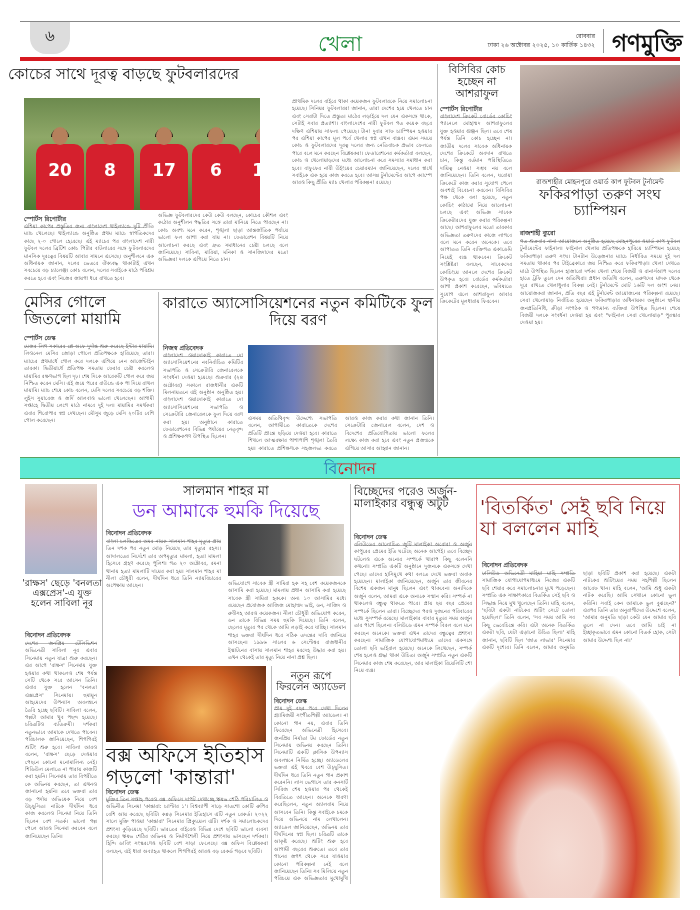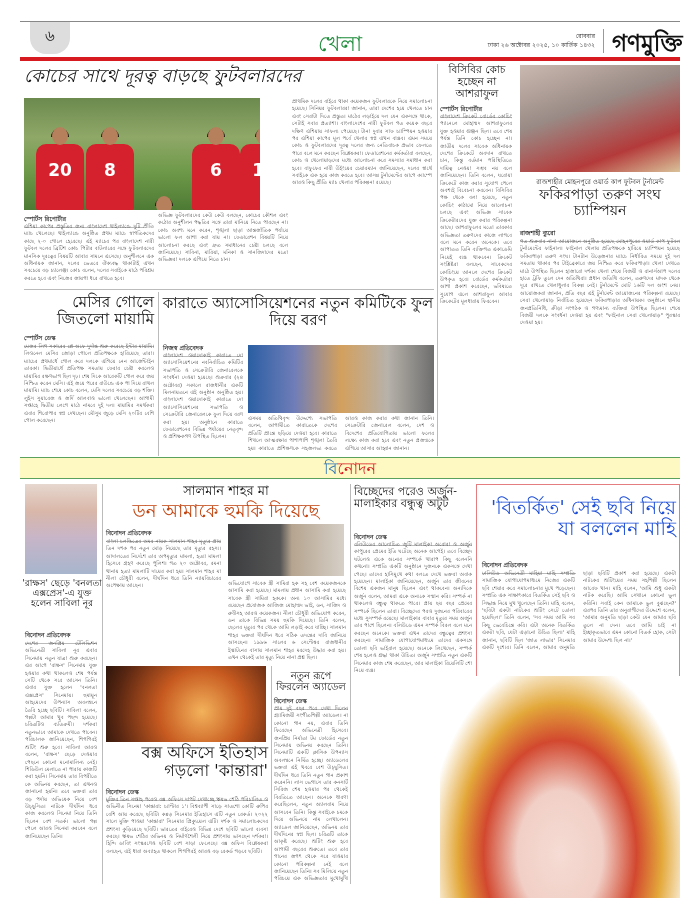--- a/index.html
+++ b/index.html
@@ -33,56 +33,57 @@
   .player .hair { width: 18px; height: 9px; border-radius: 9px 9px 0 0; background: #1e1410; margin: 0 auto; position: relative; top: 14px; }
   .player .shirt { width: 48px; height: 66px; background: #d5202d; border-radius: 10px 10px 2px 2px; margin-top: 3px;
                    color: #fff; font-weight: bold; font-size: 17px; text-align: center; padding-top: 16px; font-family: "DejaVu Sans", sans-serif; }
   .ph-trophy { background: linear-gradient(160deg, #c9b9b0 0%, #9a8a85 40%, #b43a3a 75%, #d9c29a 100%); }
   .ph-karate { background: linear-gradient(90deg, #2a5ea3 0%, #6f7db8 25%, #d3a05d 50%, #b7b2aa 75%, #6e6e6e 100%); }
   .ph-actress { background: linear-gradient(180deg, #e6d7cf 0%, #d9b7a9 30%, #c7b5c8 60%, #a7b5cd 100%); }
   .ph-salman { background: linear-gradient(90deg, #3c3d3f 0%, #555 45%, #b5a48f 55%, #d6d0c8 100%); }
   .ph-kantara { background: radial-gradient(circle at 60% 60%, #f3b25b 0%, #c75a20 40%, #5a2712 80%, #2d150b 100%); }
   .ph-mahi { background: radial-gradient(ellipse at 50% 80%, #f5dcd4 0%, #f1cfc6 25%, #d2482f 45%, #e3a83a 60%, #fff 78%); }
 
-  .bin-bar { left: 20px; top: 457px; width: 660px; height: 22px; background: #fef9c3; border-top: 1px solid #5aa15e; border-bottom: 1px solid #5aa15e; }
+  .bin-bar { left: 20px; top: 457px; width: 660px; height: 22px; background: #5eead4; border-top: 1px solid #5aa15e; border-bottom: 1px solid #5aa15e; }
   .bin-title { width: 100%; text-align: center; font-size: 16px; line-height: 21px; font-family: "DejaVu Serif", serif; }
   .bin-a { color: #2e75b6; } .bin-b { color: #d71920; }
 
   .mahi-box { left: 476px; top: 484px; width: 204px; height: 370px; border: 1px solid #e37d80; }
 </style>
 </head>
 <body>
 
 <div class="abs top-rule"></div>
 <div class="abs page-tab">৬</div>
 <div class="abs section-name">খেলা</div>
 <div class="abs dateline">
   <div>রোববার</div>
   <div>ঢাকা ২৬ অক্টোবর ২০২৫, ১০ কার্তিক ১৪৩২</div>
 </div>
 <div class="abs date-sep"></div>
 <div class="abs masthead">গণমুক্তি</div>
 <div class="abs red-rule"></div>
 
-<div class="abs headline" style="left:24px; top:66px; width:410px; font-size:18px;font-style:italic;">কোচের সাথে দূরত্ব বাড়ছে ফুটবলারদের</div>
+<div class="abs headline" style="left:8px; top:66px; width:410px; font-size:15px;">কোচের সাথে দূরত্ব বাড়ছে ফুটবলারদের</div>
 
 <div class="abs photo ph-team" style="left:24px; top:98px; width:236px; height:112px;">
   <div class="player" style="left:12px;">
       <div class="hair"></div>
       <div class="head"></div>
       <div class="shirt">20</div>
     </div>
   <div class="player" style="left:62px;">
       <div class="hair"></div>
       <div class="head"></div>
       <div class="shirt">8</div>
     </div>
   <div class="player" style="left:116px;">
       <div class="hair"></div>
       <div class="head"></div>
+      <div class="shirt">17</div>
     </div>
   <div class="player" style="left:168px;">
       <div class="hair"></div>
       <div class="head"></div>
       <div class="shirt">6</div>
     </div>
   <div class="player" style="left:216px;">
       <div class="hair"></div>
       <div class="head"></div>
       <div class="shirt">10</div>
@@ -99,21 +100,21 @@
 <div class="abs byline" style="left:440px; top:104px; width:72px;">স্পোর্টস রিপোর্টার</div>
 <div class="abs body-text" style="left:440px; top:113px; width:72px; height:342px;">বাংলাদেশ ক্রিকেট বোর্ডের কোচিং প্যানেলে মোহাম্মদ আশরাফুলের যুক্ত হওয়ার গুঞ্জন ছিল। তবে শেষ পর্যন্ত তিনি কোচ হচ্ছেন না। জাতীয় দলের সাবেক অধিনায়ক দেশের ক্রিকেটে অবদান রাখতে চান, কিন্তু বর্তমান পরিস্থিতিতে দায়িত্ব নেওয়া সম্ভব নয় বলে জানিয়েছেন। তিনি বলেন, ঘরোয়া ক্রিকেটে কাজ করার সুযোগ পেলে অবশ্যই বিবেচনা করবেন। বিসিবির পক্ষ থেকে বলা হয়েছে, নতুন কোচিং কাঠামো নিয়ে আলোচনা চলছে এবং অভিজ্ঞ সাবেক ক্রিকেটারদের যুক্ত করার পরিকল্পনা আছে। আশরাফুলের মতো তারকার অভিজ্ঞতা তরুণদের কাজে লাগবে বলে মনে করেন অনেকে। তবে আপাতত তিনি ব্যক্তিগত একাডেমি নিয়েই ব্যস্ত থাকবেন। ক্রিকেট সংশ্লিষ্টরা বলছেন, সাবেকদের কোচিংয়ে আনলে দেশের ক্রিকেট উপকৃত হবে। বোর্ডের কর্মকর্তারা আশা প্রকাশ করেছেন, ভবিষ্যতে সুযোগ এলে আশরাফুল আবার ক্রিকেটের মূলধারায় ফিরবেন।</div>
 
 <div class="abs photo ph-trophy" style="left:520px; top:65px; width:160px; height:107px;"></div>
 <div class="abs" style="left:520px; top:176px; width:160px; font-size:6.6px; text-align:center; color:#222; font-family:'DejaVu Serif',serif;">রাজশাহীর মোহনপুরে ওয়ার্ড কাপ ফুটবল টুর্নামেন্ট</div>
 <div class="abs headline" style="left:520px; top:187px; width:160px; font-size:14px; text-align:center;">ফকিরপাড়া তরুণ সংঘ চ্যাম্পিয়ন</div>
 <div class="abs byline" style="left:520px; top:228px; width:160px;">রাজশাহী ব্যুরো</div>
 <div class="abs body-text" style="left:520px; top:238px; width:160px; height:216px;">গত শুক্রবার নানা আয়োজনে অনুষ্ঠিত হয়েছে মোহনপুরের ওয়ার্ড কাপ ফুটবল টুর্নামেন্টের ফাইনাল। ফাইনাল খেলায় প্রতিপক্ষকে হারিয়ে চ্যাম্পিয়ন হয়েছে ফকিরপাড়া তরুণ সংঘ। টানটান উত্তেজনার ম্যাচে নির্ধারিত সময়ে দুই দল সমতায় থাকার পর টাইব্রেকারে জয় নিশ্চিত করে ফকিরপাড়া। খেলা দেখতে মাঠে উপস্থিত ছিলেন হাজারো দর্শক। খেলা শেষে বিজয়ী ও রানার্সআপ দলের হাতে ট্রফি তুলে দেন অতিথিরা। প্রধান অতিথি বলেন, তরুণদের মাদক থেকে দূরে রাখতে খেলাধুলার বিকল্প নেই। টুর্নামেন্টে মোট ১৬টি দল অংশ নেয়। আয়োজকরা জানান, প্রতি বছর এই টুর্নামেন্ট আয়োজনের পরিকল্পনা রয়েছে। সেরা খেলোয়াড় নির্বাচিত হয়েছেন ফকিরপাড়ার অধিনায়ক। অনুষ্ঠানে স্থানীয় জনপ্রতিনিধি, ক্রীড়া সংগঠক ও গণ্যমান্য ব্যক্তিরা উপস্থিত ছিলেন। শেষে বিজয়ী দলকে সংবর্ধনা দেওয়া হয় এবং "ফাইনাল সেরা খেলোয়াড়" পুরস্কার দেওয়া হয়।</div>
 
 <div class="abs hrule" style="left:24px; top:289px; width:410px;"></div>
-<div class="abs headline" style="left:24px; top:294px; width:130px; font-size:15.5px; text-align:right;">মেসির গোলে জিতলো মায়ামি</div>
+<div class="abs headline" style="left:24px; top:294px; width:130px; font-size:15.5px; text-align:left;">মেসির গোলে জিতলো মায়ামি</div>
 <div class="abs byline" style="left:24px; top:333px; width:130px;">স্পোর্টস ডেস্ক</div>
 <div class="abs body-text" style="left:24px; top:343px; width:130px; height:112px;">মেজর লিগ সকারের প্লে-অফে দুর্দান্ত শুরু করেছে ইন্টার মায়ামি। লিওনেল মেসির জোড়া গোলে প্রতিপক্ষকে হারিয়েছে তারা। ম্যাচের প্রথমার্ধে গোল করে দলকে এগিয়ে নেন আর্জেন্টাইন তারকা। দ্বিতীয়ার্ধে প্রতিপক্ষ সমতায় ফেরার চেষ্টা করলেও মায়ামির রক্ষণভাগ ছিল দৃঢ়। শেষ দিকে আরেকটি গোল করে জয় নিশ্চিত করেন মেসি। এই জয়ে পরের রাউন্ডে এক পা দিয়ে রাখল মায়ামি। ম্যাচ শেষে কোচ বলেন, মেসি দলের সবচেয়ে বড় শক্তি। লুইস সুয়ারেজ ও জর্দি আলবাও ভালো খেলেছেন। আগামী সপ্তাহে দ্বিতীয় লেগে মাঠে নামবে দুই দল। মায়ামির সমর্থকরা এবার শিরোপার স্বপ্ন দেখছেন। মৌসুম জুড়ে মেসি ২০টির বেশি গোল করেছেন।</div>
 
 <div class="abs vrule" style="left:158px; top:292px; height:164px;"></div>
 <div class="abs headline" style="left:162px; top:295px; width:272px; font-size:15px; text-align:center;">কারাতে অ্যাসোসিয়েশনের নতুন কমিটিকে ফুল দিয়ে বরণ</div>
 <div class="abs byline" style="left:163px; top:343px; width:80px;">নিজস্ব প্রতিবেদক</div>
 <div class="abs body-text" style="left:163px; top:352px; width:80px; height:104px;">বাংলাদেশ ওয়াদোকাই কারাতে দো অ্যাসোসিয়েশনের নবনির্বাচিত কমিটির সভাপতি ও সেক্রেটারি জেনারেলকে সংবর্ধনা দেওয়া হয়েছে। শুক্রবার (২৪ অক্টোবর) সকালে রাজধানীর একটি মিলনায়তনে এই অনুষ্ঠান অনুষ্ঠিত হয়। বাংলাদেশ ওয়াদোকাই কারাতে দো অ্যাসোসিয়েশনের সভাপতি ও সেক্রেটারি জেনারেলকে ফুল দিয়ে বরণ করা হয়। অনুষ্ঠানে কারাতে ফেডারেশনের বিভিন্ন পর্যায়ের নেতৃবৃন্দ ও প্রশিক্ষকগণ উপস্থিত ছিলেন।</div>
 <div class="abs photo ph-karate" style="left:248px; top:345px; width:186px; height:68px;"></div>
 <div class="abs body-text cols2" style="left:248px; top:415px; width:186px; height:41px;">এসময় অতিথিবৃন্দ উদ্দেশ্যে সভাপতি বলেন, আগামীতে কারাতেকে দেশের প্রতিটি প্রান্তে ছড়িয়ে দেওয়া হবে। কারাতে শিখলে আত্মরক্ষার পাশাপাশি শৃঙ্খলা তৈরি হয়। কারাতে প্রশিক্ষণকে সহজলভ্য করতে আরও কাজ করার কথা জানান তিনি। সেক্রেটারি জেনারেল বলেন, দেশ ও বিদেশের প্রতিযোগিতায় ভালো ফলের লক্ষ্যে কাজ করা হবে এবং নতুন প্রজন্মকে এগিয়ে আসার আহ্বান জানান।</div>
 
@@ -121,38 +122,38 @@
   <div class="bin-title"><span class="bin-a">বি</span><span class="bin-b">নোদন</span></div>
 </div>
 
 <div class="abs photo ph-actress" style="left:25px; top:484px; width:72px; height:90px;"></div>
 <div class="abs headline" style="left:22px; top:578px; width:80px; font-size:9px; text-align:center;">'রাক্ষস' ছেড়ে 'বনলতা এক্সপ্রেস'-এ যুক্ত হলেন সাবিলা নূর</div>
 <div class="abs byline" style="left:25px; top:630px; width:72px;">বিনোদন প্রতিবেদক</div>
 <div class="abs body-text" style="left:25px; top:640px; width:72px; height:240px;">দেশের জনপ্রিয় টেলিভিশন অভিনেত্রী সাবিলা নূর এবার সিনেমায় নতুন যাত্রা শুরু করছেন। এর আগে 'রাক্ষস' সিনেমায় যুক্ত হওয়ার কথা থাকলেও শেষ পর্যন্ত সেটি থেকে সরে আসেন তিনি। এবার যুক্ত হলেন 'বনলতা এক্সপ্রেস' সিনেমায়। হুমায়ূন আহমেদের উপন্যাস অবলম্বনে তৈরি হচ্ছে ছবিটি। সাবিলা বলেন, গল্পটা আমার খুব পছন্দ হয়েছে। চরিত্রটিও ব্যতিক্রমী। দর্শকরা নতুনভাবে আমাকে দেখতে পাবেন। পরিচালক জানিয়েছেন, শিগগিরই শুটিং শুরু হবে। সাবিলা আরও বলেন, 'রাক্ষস' ছেড়ে দেওয়ার পেছনে কোনো মনোমালিন্য নেই। শিডিউল মেলাতে না পারায় কাজটি করা হয়নি। সিনেমায় তার বিপরীতে কে অভিনয় করছেন, তা এখনও জানানো হয়নি। তবে ভক্তরা তার বড় পর্দায় অভিষেক নিয়ে বেশ উচ্ছ্বসিত। নাটকে দীর্ঘদিন ধরে কাজ করলেও সিনেমা নিয়ে তিনি ছিলেন বেশ সতর্ক। ভালো গল্প পেলে আরও সিনেমা করবেন বলে জানিয়েছেন তিনি।</div>
 
 <div class="abs vrule" style="left:102px; top:484px; height:400px;"></div>
 <div class="abs headline" style="left:106px; top:484px; width:240px; font-size:13px; text-align:center;">সালমান শাহর মা</div>
-<div class="abs headline" style="left:106px; top:501px; width:240px; font-size:18px; text-align:center; color:#c2410c;">ডন আমাকে হুমকি দিয়েছে</div>
+<div class="abs headline" style="left:106px; top:501px; width:240px; font-size:18px; text-align:center; color:#6d28d9;">ডন আমাকে হুমকি দিয়েছে</div>
 <div class="abs byline" style="left:106px; top:528px; width:115px;">বিনোদন প্রতিবেদক</div>
 <div class="abs body-text" style="left:106px; top:538px; width:115px; height:124px;">বাংলা চলচ্চিত্রের অমর নায়ক সালমান শাহর মৃত্যুর প্রায় তিন দশক পর নতুন মোড় নিয়েছে তার মৃত্যুর রহস্য। আদালতের নির্দেশে তার অপমৃত্যুর মামলা, হত্যা মামলা হিসেবে গ্রহণ করেছে পুলিশ। গত ২০ অক্টোবর, রমনা থানায় হত্যা মামলাটি দায়ের করা হয়। সালমান শাহর মা নীলা চৌধুরী বলেন, দীর্ঘদিন ধরে তিনি ন্যায়বিচারের অপেক্ষায় আছেন।</div>
 <div class="abs photo ph-salman" style="left:228px; top:524px; width:116px; height:52px;"></div>
 <div class="abs body-text" style="left:228px; top:580px; width:118px; height:82px;">অভিযোগে সাবেক স্ত্রী সামিরা হক সহ বেশ কয়েকজনকে আসামি করা হয়েছে। মামলায় প্রধান আসামি করা হয়েছে সাবেক স্ত্রী সামিরা হককে। অন্য ১০ আসামির মধ্যে রয়েছেন প্রযোজক আজিজ মোহাম্মদ ভাই, ডন, সাজিদ ও রুবীসহ আরও কয়েকজন। নীলা চৌধুরী অভিযোগ করেন, ডন তাকে বিভিন্ন সময় হুমকি দিয়েছে। তিনি বলেন, ছেলের মৃত্যুর পর থেকে আমি লড়াই করে যাচ্ছি। সালমান শাহর ভক্তরা দীর্ঘদিন ধরে সঠিক তদন্তের দাবি জানিয়ে আসছেন। ১৯৯৬ সালের ৬ সেপ্টেম্বর রাজধানীর ইস্কাটনের বাসায় সালমান শাহর মরদেহ উদ্ধার করা হয়। তখন থেকেই তার মৃত্যু নিয়ে নানা প্রশ্ন ছিল।</div>
 
 <div class="abs photo ph-kantara" style="left:106px; top:666px; width:160px; height:76px;"></div>
-<div class="abs headline" style="left:106px; top:744px; width:162px; font-size:16px; text-align:right;">বক্স অফিসে ইতিহাস গড়লো 'কান্তারা'</div>
+<div class="abs headline" style="left:106px; top:744px; width:162px; font-size:20px; text-align:left;">বক্স অফিসে ইতিহাস গড়লো 'কান্তারা'</div>
 <div class="abs byline" style="left:106px; top:787px; width:162px;">বিনোদন ডেস্ক</div>
 <div class="abs body-text" style="left:106px; top:796px; width:162px; height:86px;">মুক্তির তিন সপ্তাহ পরেও বক্স অফিসে দাপট দেখাচ্ছে ঋষভ শেঠি পরিচালিত ও অভিনীত সিনেমা 'কান্তারা: চ্যাপ্টার ১'। বিশ্বব্যাপী সাড়ে সাতশো কোটি রুপির বেশি আয় করেছে ছবিটি। কন্নড় সিনেমার ইতিহাসে এটি নতুন রেকর্ড। ২০২২ সালে মুক্তি পাওয়া 'কান্তারা' সিনেমার প্রিক্যুয়েল এটি। দর্শক ও সমালোচকদের প্রশংসা কুড়িয়েছে ছবিটি। ভারতের বাইরেও বিভিন্ন দেশে ছবিটি ভালো ব্যবসা করছে। ঋষভ শেঠির অভিনয় ও নির্মাণশৈলী নিয়ে প্রশংসায় ভাসছেন দর্শকরা। হিন্দি ডাবিং সংস্করণেও ছবিটি বেশ সাড়া ফেলেছে। বক্স অফিস বিশ্লেষকরা বলছেন, এই ধারা অব্যাহত থাকলে শিগগিরই আরও বড় রেকর্ড গড়বে ছবিটি।</div>
 
 <div class="abs vrule" style="left:271px; top:666px; height:216px;"></div>
 <div class="abs headline" style="left:274px; top:670px; width:74px; font-size:10px; text-align:center;">নতুন রূপে ফিরলেন অ্যাডেল</div>
 <div class="abs byline" style="left:274px; top:696px; width:74px;">বিনোদন ডেস্ক</div>
 <div class="abs body-text" style="left:274px; top:705px; width:74px; height:178px;">প্রায় দুই বছর পরে দেখা দিলেন গ্র্যামিজয়ী সংগীতশিল্পী অ্যাডেল। না কোনো গান নয়, এবার তিনি ফিরেছেন অভিনেত্রী হিসেবে। জনপ্রিয় নির্মাতা টম ফোর্ডের নতুন সিনেমায় অভিনয় করছেন তিনি। সিনেমাটি একটি ক্লাসিক উপন্যাস অবলম্বনে নির্মিত হচ্ছে। অ্যাডেলের ভক্তরা এই খবরে বেশ উচ্ছ্বসিত। দীর্ঘদিন ধরে তিনি নতুন গান প্রকাশ করেননি। লাস ভেগাসে তার কনসার্ট সিরিজ শেষ হওয়ার পর থেকেই বিরতিতে আছেন। অনেকে ধারণা করেছিলেন, নতুন অ্যালবাম নিয়ে আসবেন তিনি। কিন্তু সবাইকে চমকে দিয়ে অভিনয়ে নাম লেখালেন। অ্যাডেল জানিয়েছেন, অভিনয় তার দীর্ঘদিনের স্বপ্ন ছিল। চরিত্রটি তাকে আকৃষ্ট করেছে। শুটিং শুরু হবে আগামী বছরের শুরুতে। তবে তার গানের জগৎ থেকে সরে যাওয়ার কোনো পরিকল্পনা নেই বলে জানিয়েছেন তিনি। সব মিলিয়ে নতুন পরিচয়ে এক অভিজ্ঞতার মুখোমুখি হচ্ছেন এই তারকা।</div>
 
 <div class="abs vrule" style="left:350px; top:484px; height:400px;"></div>
 <div class="abs headline" style="left:354px; top:486px; width:118px; font-size:11px; text-align:left;">বিচ্ছেদের পরেও অর্জুন-মালাইকার বন্ধুত্ব অটুট</div>
 <div class="abs byline" style="left:354px; top:532px; width:118px;">বিনোদন ডেস্ক</div>
 <div class="abs body-text" style="left:354px; top:541px; width:118px; height:236px;">বলিউডের আলোচিত জুটি মালাইকা অরোরা ও অর্জুন কাপুরের প্রেমের ইতি ঘটেছে অনেক আগেই। তবে বিচ্ছেদ ঘটলেও একে অন্যের সম্পর্কে খারাপ কিছু বলেননি কখনো। সম্প্রতি একটি অনুষ্ঠানে দুজনকে একসঙ্গে দেখা গেছে। তাদের হাসিমুখে কথা বলতে দেখে ভক্তরা অবাক হয়েছেন। মালাইকা জানিয়েছেন, অর্জুন তার জীবনের বিশেষ একজন মানুষ ছিলেন এবং থাকবেন। অন্যদিকে অর্জুন বলেন, আমরা একে অন্যকে সম্মান করি। সম্পর্ক না থাকলেও বন্ধুত্ব থাকতে পারে। প্রায় ছয় বছর প্রেমের সম্পর্কে ছিলেন তারা। বিচ্ছেদের পরও দুজনের পরিবারের মধ্যে সুসম্পর্ক রয়েছে। মালাইকার বাবার মৃত্যুর সময় অর্জুন তার পাশে ছিলেন। বলিউডে এমন সম্পর্ক বিরল বলে মনে করছেন অনেকে। ভক্তরা এখন তাদের বন্ধুত্বের প্রশংসা করছেন। সামাজিক যোগাযোগমাধ্যমে তাদের একসঙ্গে তোলা ছবি ভাইরাল হয়েছে। অনেকে লিখেছেন, সম্পর্ক শেষ হলেও শ্রদ্ধা থাকা উচিত। অর্জুন সম্প্রতি নতুন একটি সিনেমার কাজ শেষ করেছেন, আর মালাইকা রিয়েলিটি শো নিয়ে ব্যস্ত।</div>
 
 <div class="abs mahi-box"></div>
-<div class="abs headline" style="left:480px; top:497px; width:196px; font-size:19px; text-align:right; color:#1d4ed8;">'বিতর্কিত' সেই ছবি নিয়ে যা বললেন মাহি</div>
+<div class="abs headline" style="left:480px; top:497px; width:196px; font-size:19px; text-align:left; color:#7f1d1d;">'বিতর্কিত' সেই ছবি নিয়ে যা বললেন মাহি</div>
 <div class="abs byline" style="left:482px; top:560px; width:94px;">বিনোদন প্রতিবেদক</div>
 <div class="abs body-text cols2" style="left:482px; top:570px; width:194px; height:110px;">ঢালিউড অভিনেত্রী মাহিয়া মাহি সম্প্রতি সামাজিক যোগাযোগমাধ্যমে নিজের একটি ছবি শেয়ার করে সমালোচনার মুখে পড়েছেন। সম্প্রতি এক সাক্ষাৎকারে বিতর্কিত সেই ছবি ও সিদ্ধান্ত নিয়ে মুখ খুলেছেন তিনি। মাহি বলেন, 'ছবিটা একটা নাটকের শুটিং সেটে তোলা হয়েছিল।' তিনি বলেন, 'সব সময় আমি সব কিছু ভেবেচিন্তে করি। এটা অনেক বিতর্কিত একটা ছবি, যেটা এড়ানো উচিত ছিল।' মাহি জানান, ছবিটি ছিল 'জাত লাভার' সিনেমার একটি দৃশ্যের। তিনি বলেন, আমার অনুমতি ছাড়া ছবিটি প্রকাশ করা হয়েছে। একটা নাটকের শুটিংয়ের সময় সহশিল্পী ছিলেন আরেফ খান। মাহি বলেন, 'আমি শুধু একটা নাটক করেছি। আমি সেখানে কোনো ভুল করিনি। সবাই কেন আমাকে ভুল বুঝছেন?' এরপর তিনি তার অনুরাগীদের উদ্দেশে বলেন, 'আমার অনুমতি ছাড়া কেউ যেন আমার ছবি তুলে না দেন। তবে আমি চাই না ইচ্ছাকৃতভাবে এমন কোনো বিতর্ক হোক, সেটা আমার উদ্দেশ্য ছিল না।'</div>
 <div class="abs photo ph-mahi" style="left:440px; top:676px; width:240px; height:222px; background-color:transparent;"></div>
 
 </body></html>

